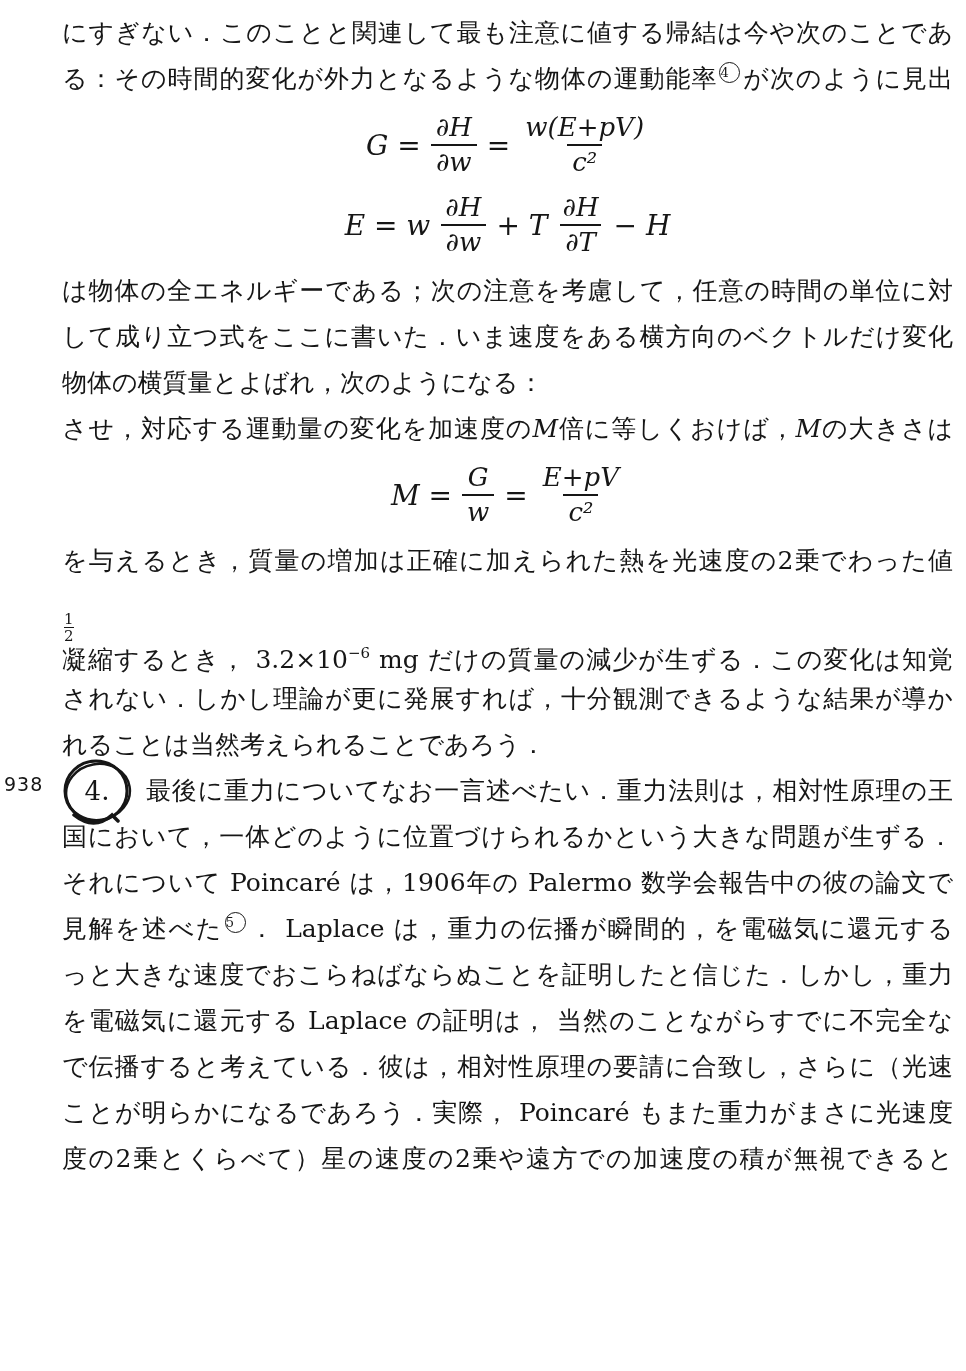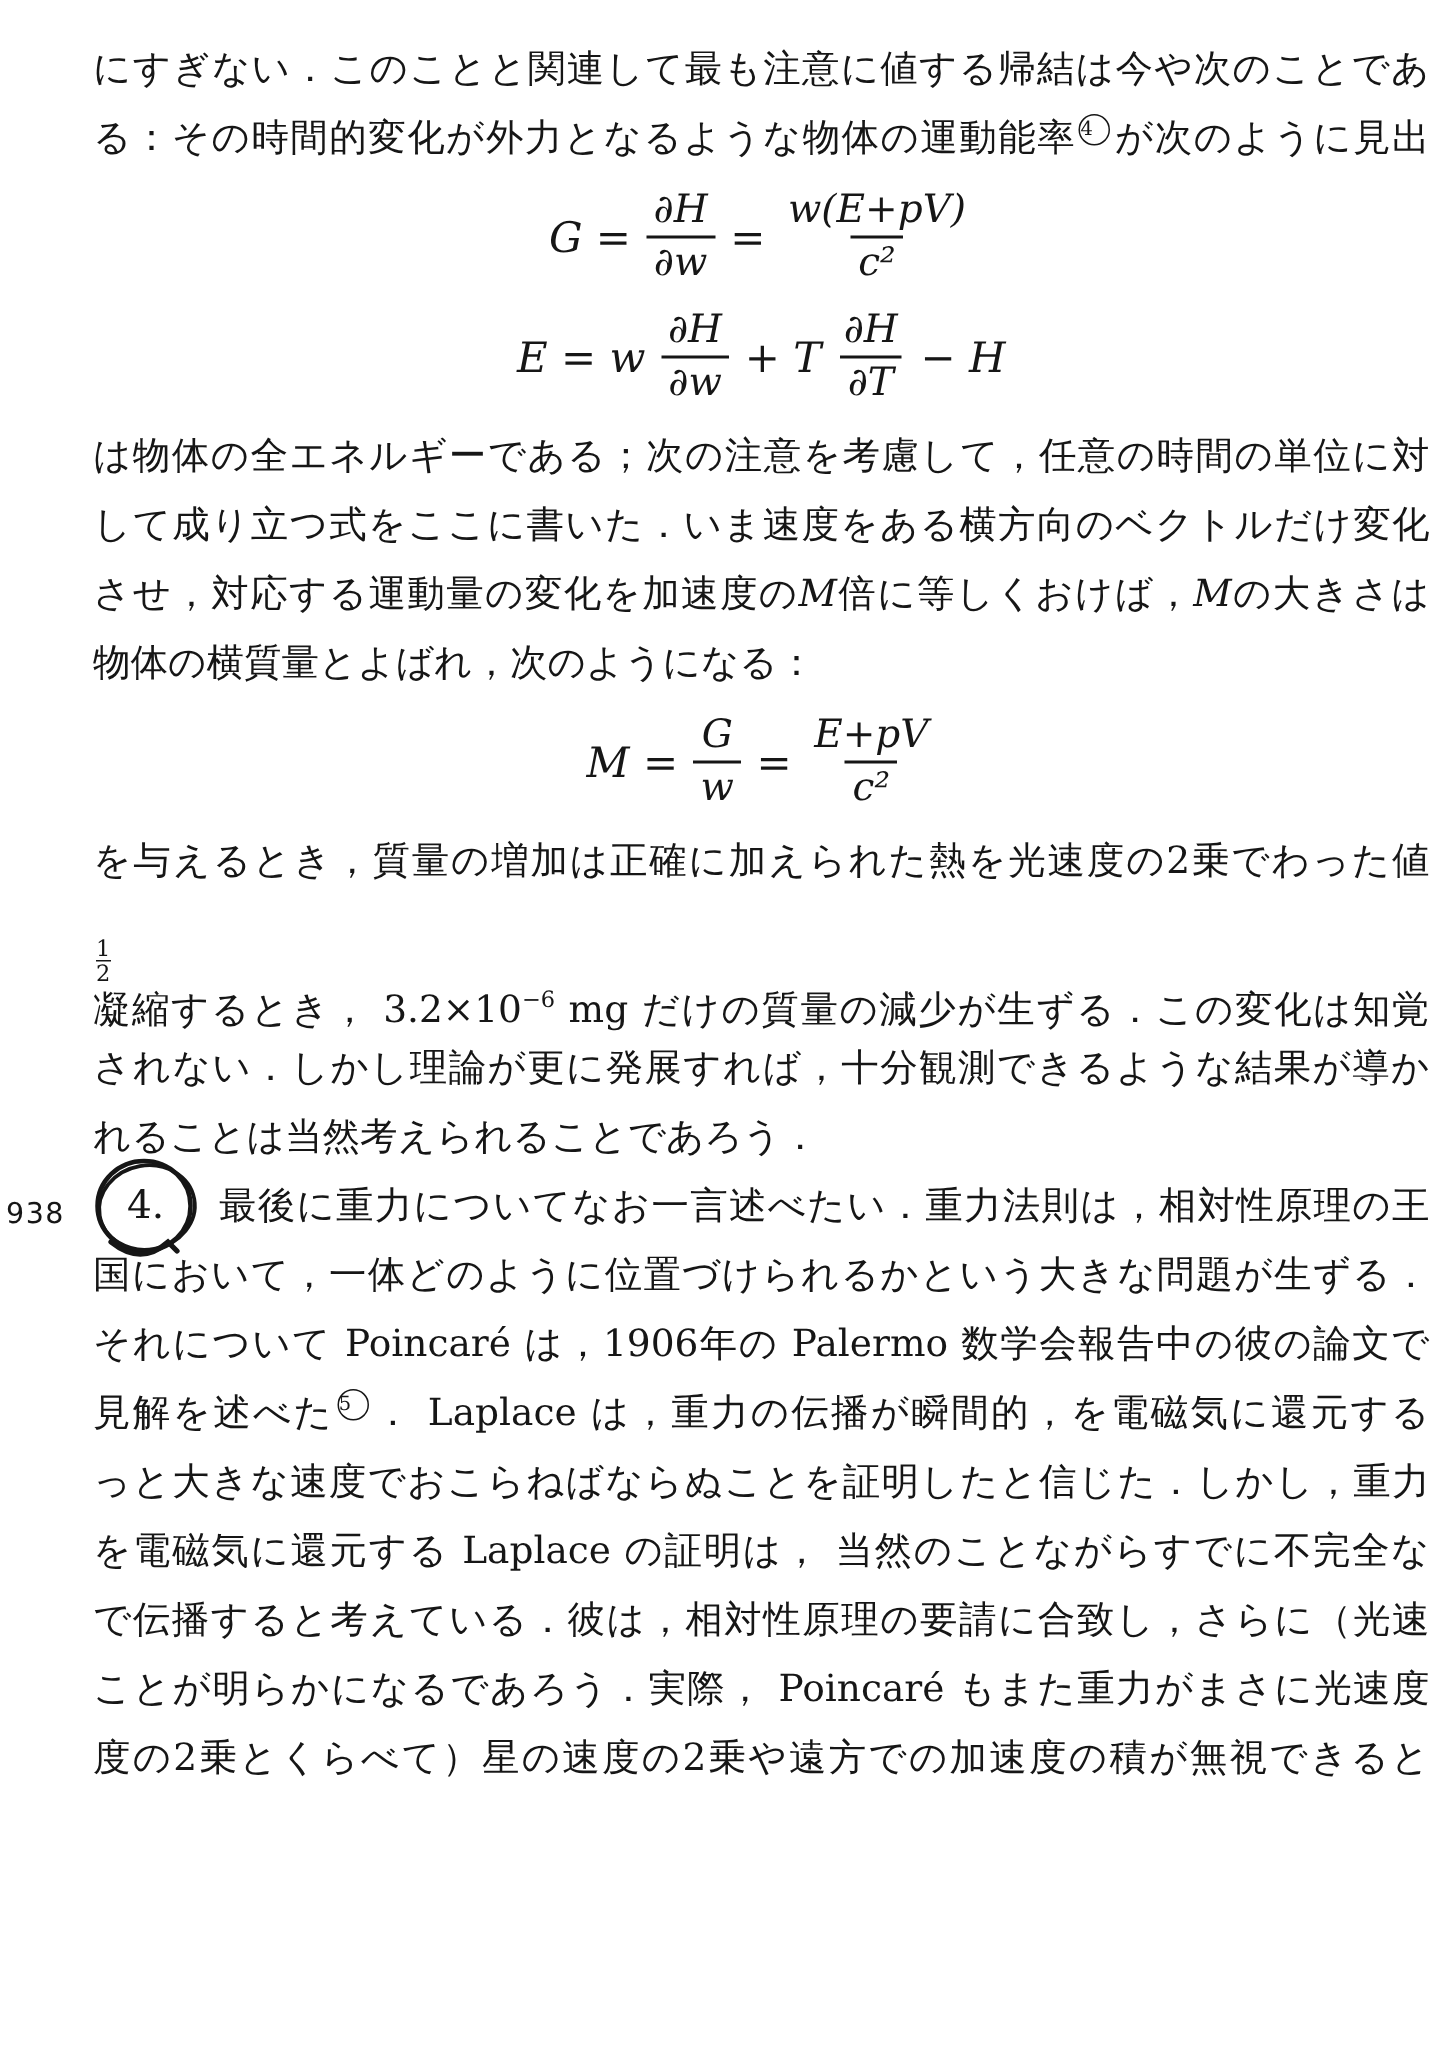--- a/index.html
+++ b/index.html
@@ -3,21 +3,21 @@
 <meta charset="utf-8">
 <style>
   * { margin:0; padding:0; box-sizing:border-box; }
   html,body { width:966px; height:1371px; }
   body {
     background:#ffffff;
     color:#161616;
     font-family:"DejaVu Serif","Liberation Serif",serif;
     overflow:hidden;
   }
-  .content { padding:10px 13px 0 62px;margin-top:13px; }
+  .content { padding:10px 13px 0 62px; }
 
   .line {
     font-size:25px;
     line-height:46px;
     height:46px;
     text-align:justify;
     text-align-last:justify;
     overflow:visible;
   }
   .line.short { text-align-last:left; }
@@ -70,21 +70,21 @@
     margin:0 2px;
   }
   .sfrac .sden { border-top:1.5px solid #161616; padding-top:1px; }
 
   sup.exp { font-size:15px; vertical-align:10px; letter-spacing:0; }
 
   
   .anno-line { position:relative; padding-left:84px; }
   .margin-pagenum {
     position:absolute;
-    left:-58px; top:19px;
+    left:-58px; top:7px;
     font-family:"DejaVu Sans","Liberation Sans",sans-serif;
     font-size:19px;
     line-height:1;
     letter-spacing:1px;
   }
   .scribble {
     position:absolute;
     left:-4px; top:-13px;
     width:78px; height:76px;
   }
@@ -139,25 +139,25 @@
     <span>− H</span>
   </div>
 
   <div>
     <div class="line">
       <span>は物体の全エネルギーである；次の注意を考慮して，任意の時間の単位に対</span>
     </div>
     <div class="line">
       <span>して成り立つ式をここに書いた．いま速度をある横方向のベクトルだけ変化</span>
     </div>
-    <div class="line">
-      <span>させ，対応する運動量の変化を加速度の</span><span class="mathvar">M</span><span>倍に等しくおけば，</span><span class="mathvar">M</span><span>の大きさは</span>
-    </div>
     <div class="line short">
       <span>物体の横質量とよばれ，次のようになる：</span>
+    </div>
+    <div class="line">
+      <span>させ，対応する運動量の変化を加速度の</span><span class="mathvar">M</span><span>倍に等しくおけば，</span><span class="mathvar">M</span><span>の大きさは</span>
     </div>
   </div>
 
   <div class="formula-block">
     <span>M =</span>
     <span class="frac">
       <span class="num">G</span>
       <span class="den">w</span>
     </span>
     <span>=</span>

